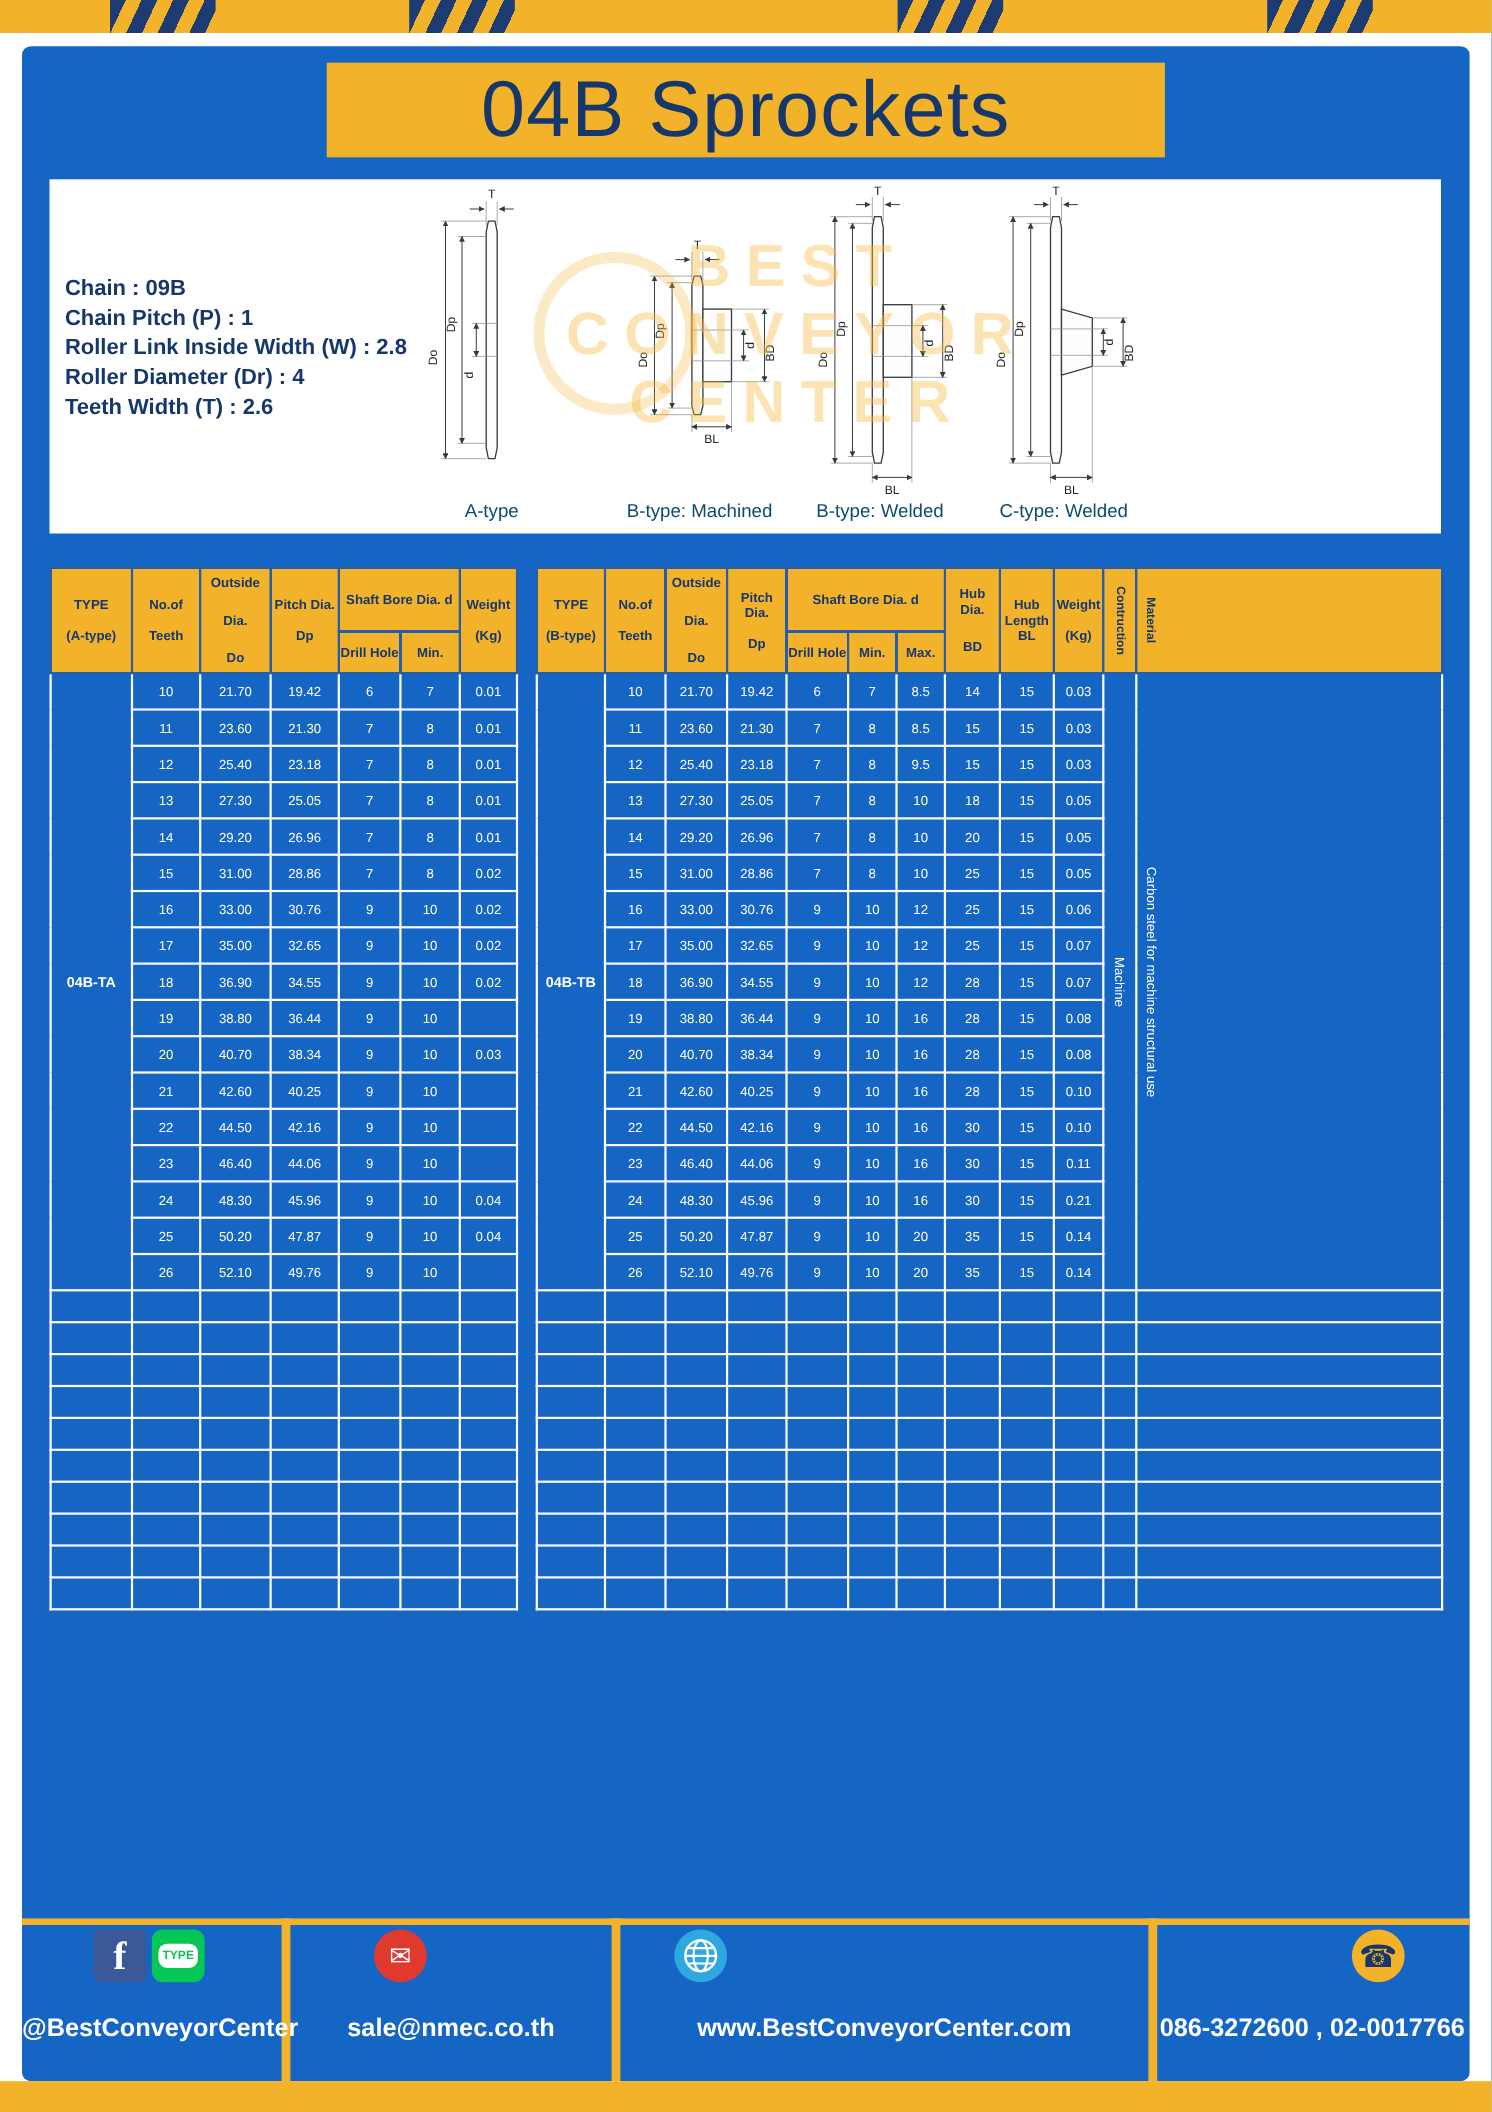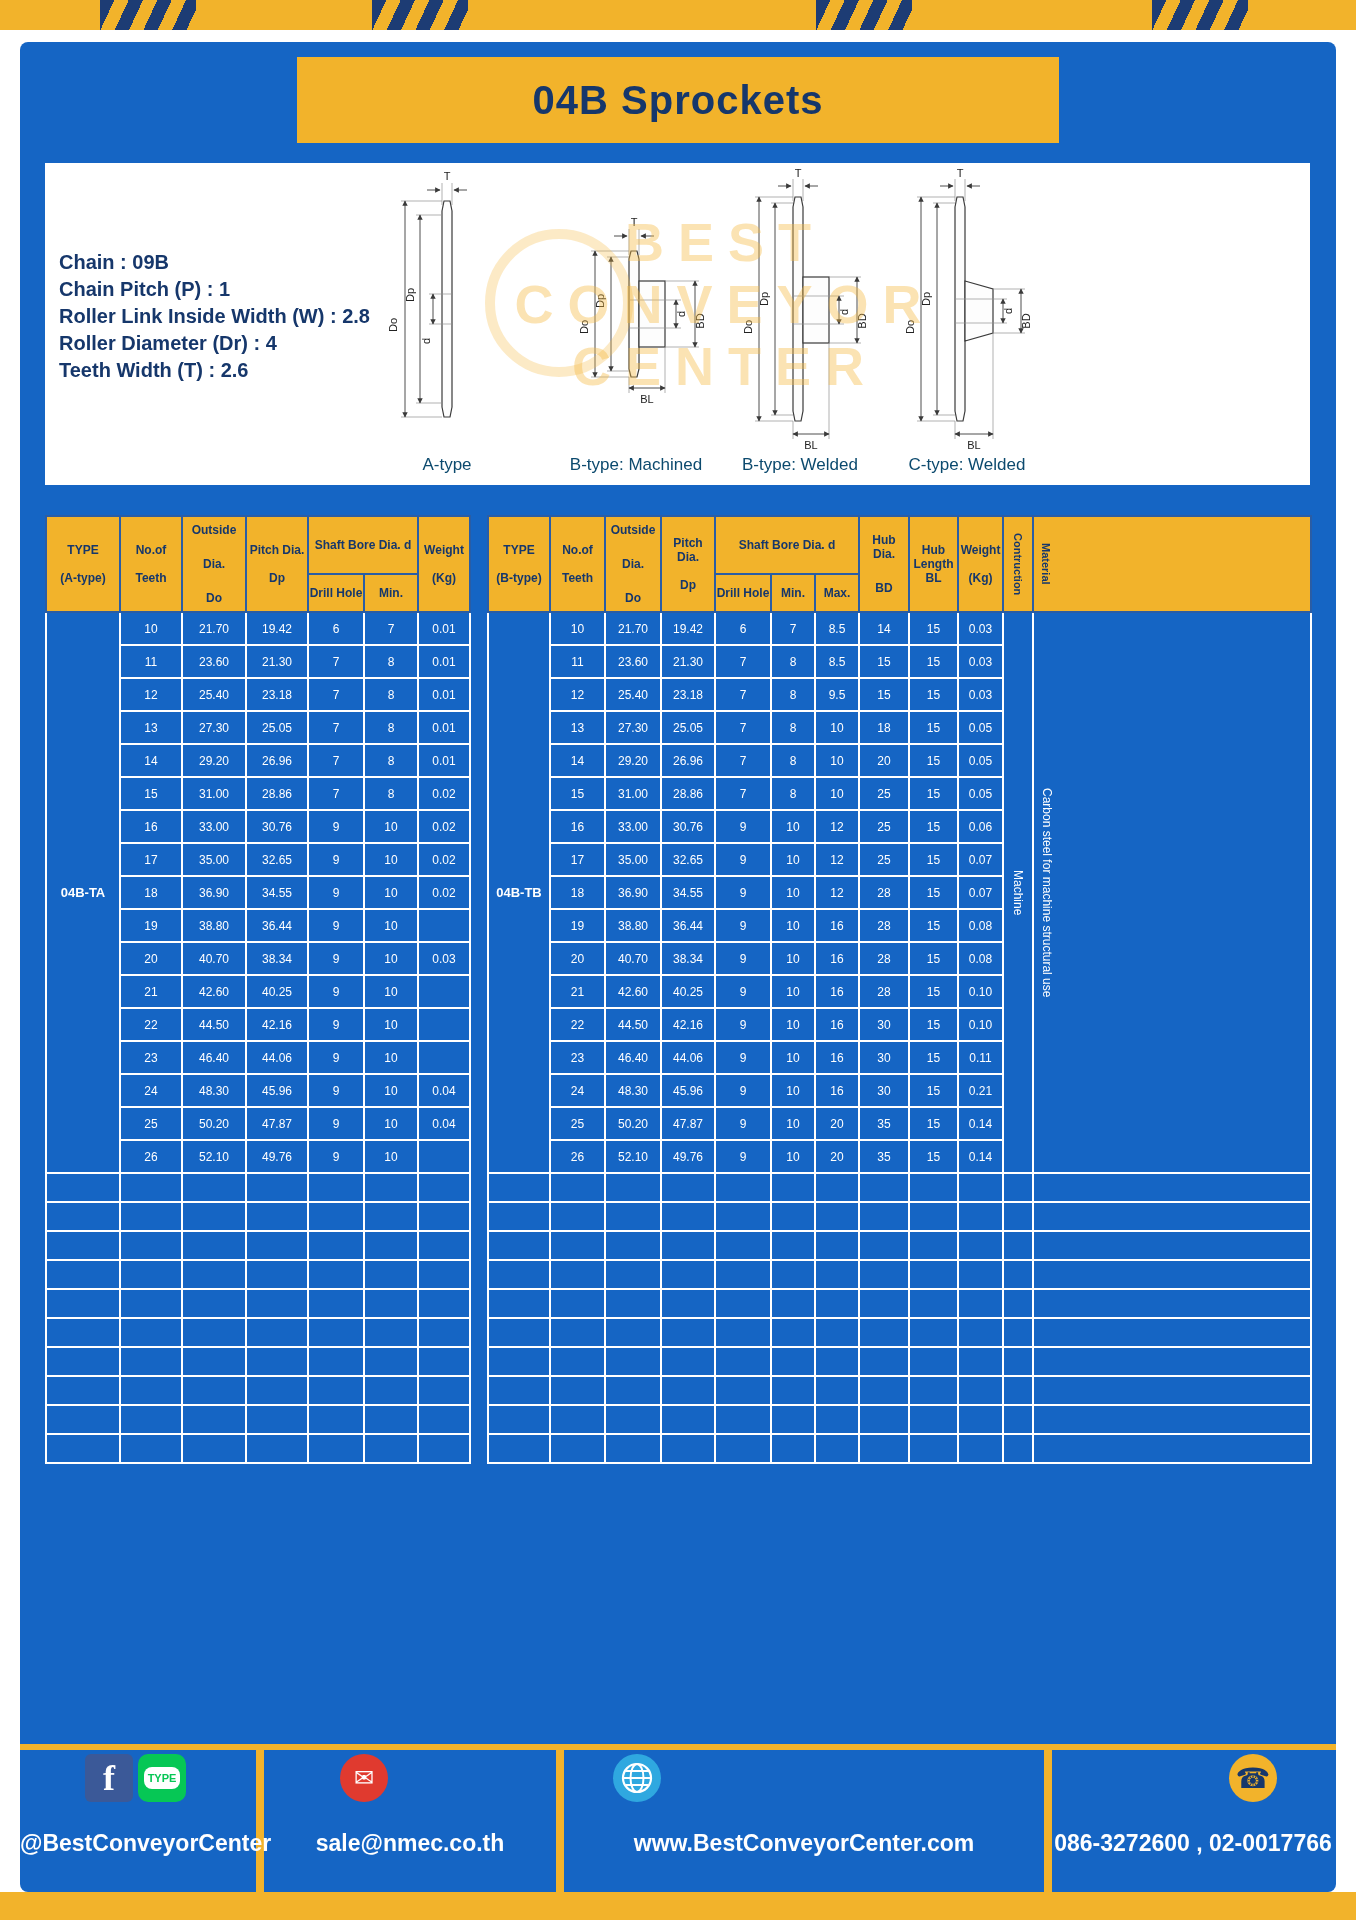--- a/index.html
+++ b/index.html
@@ -15,21 +15,21 @@
   .hz{position:absolute;top:0;width:96px;height:30px;
       background:repeating-linear-gradient(115deg,#1d3c74 0 13px,#F2B32B 13px 26px);}
 
   
   .blue-panel{position:absolute;left:20px;top:42px;width:1316px;height:1850px;
       background:#1565C4;border-radius:8px;}
 
   
   .title-box{position:absolute;left:297px;top:57px;width:762px;height:86px;background:#F2B32B;
       display:flex;align-items:center;justify-content:center;}
-  .title-box span{font-size:40px;font-weight:700;color:#16376B;letter-spacing:1px;}
+  .title-box span{font-size:72px;font-weight:400;color:#16376B;letter-spacing:1px;}
 
   
   .diagram-box{position:absolute;left:45px;top:163px;width:1265px;height:322px;background:#ffffff;}
   .specs{position:absolute;left:14px;top:86px;}
   .specs div{font-size:20px;font-weight:bold;color:#16376B;line-height:27px;white-space:nowrap;}
   .watermark{position:absolute;left:300px;top:48px;width:760px;text-align:center;z-index:3;
       pointer-events:none;}
   .watermark div{font-size:54px;font-weight:800;letter-spacing:14px;line-height:62px;
       color:rgba(244,185,66,0.40);}
   .wm-ring{position:absolute;left:440px;top:66px;width:128px;height:128px;border-radius:50%;

